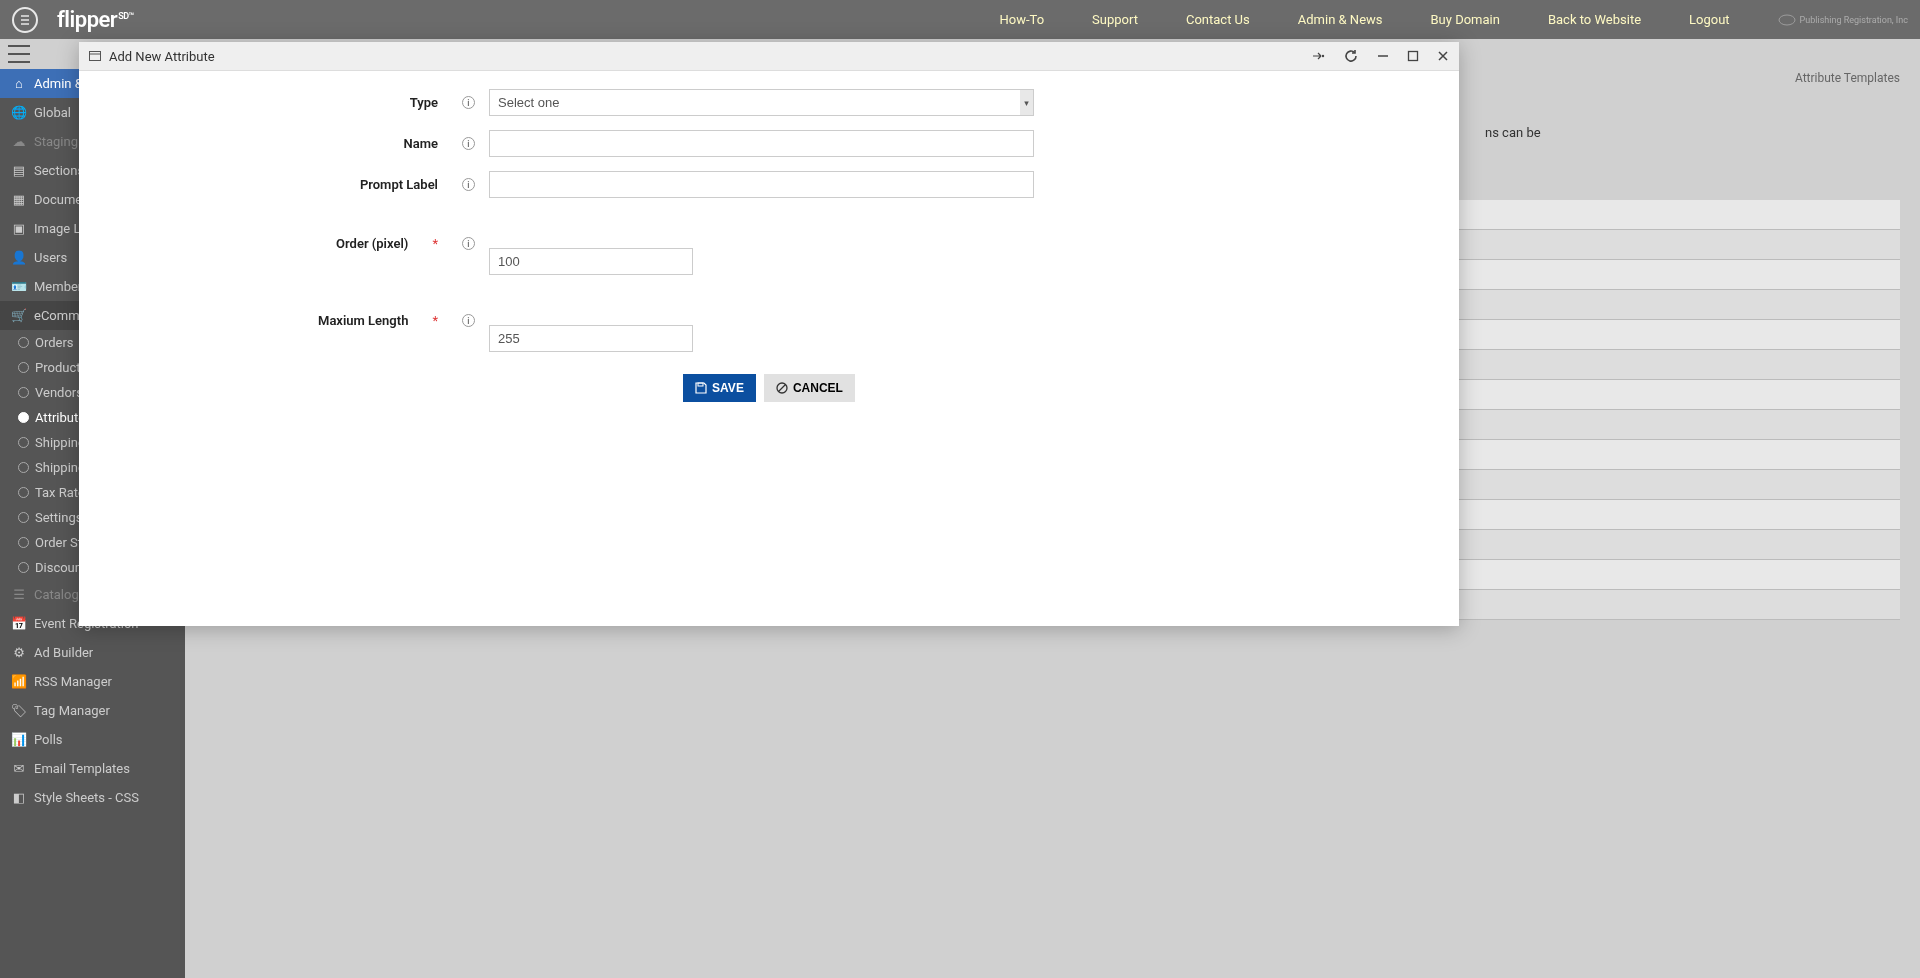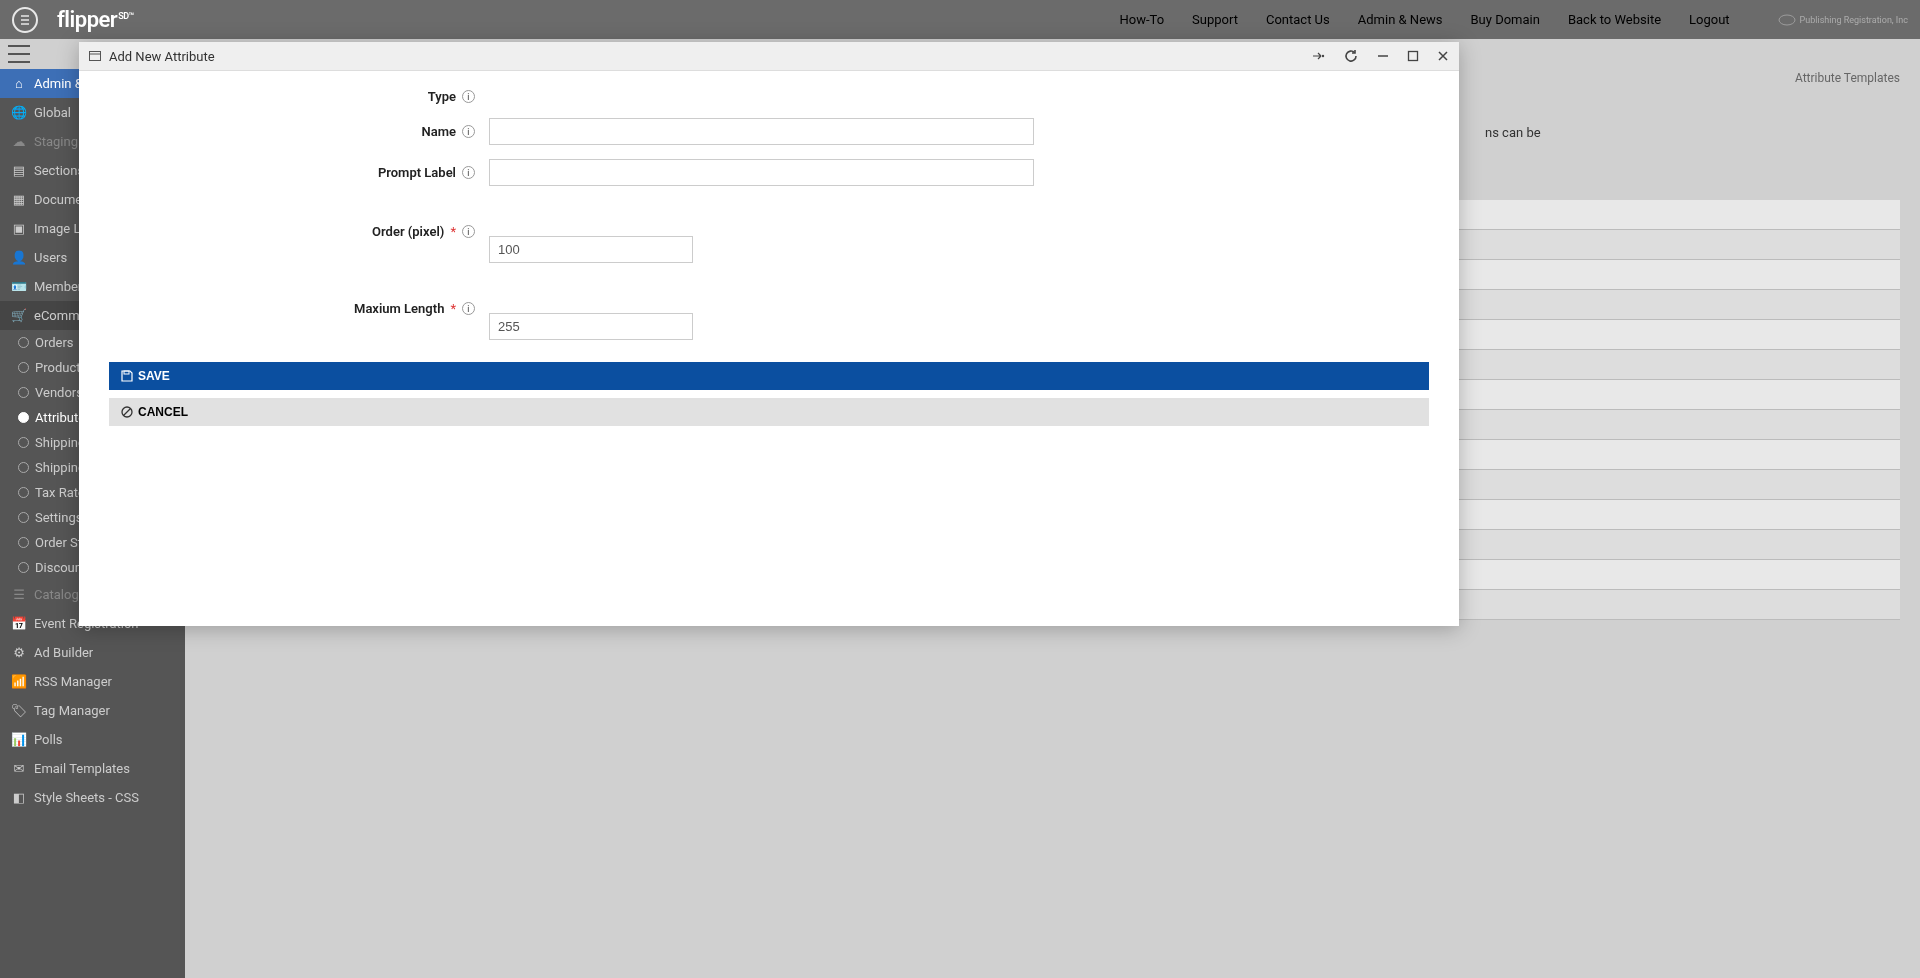--- a/index.html
+++ b/index.html
@@ -5,21 +5,21 @@
 * { box-sizing: border-box; margin: 0; padding: 0; }
 body { font-family: -apple-system, BlinkMacSystemFont, "Segoe UI", Roboto, Arial, sans-serif; font-size: 13px; color: #333; background: #d0d0d0; overflow: hidden; height: 978px; width: 1920px; position: relative; }
 
 
 .topbar { background: #6b6b6b; height: 39px; display: flex; align-items: center; padding: 0 12px; color: #e8e8e8; }
 .logo-wrap { display: flex; align-items: center; gap: 19px; }
 .logo-circle { width: 26px; height: 26px; border: 2px solid #e8e8e8; border-radius: 50%; display:flex; align-items:center; justify-content:center; }
 .logo-text { font-size: 22px; font-weight: 600; letter-spacing: -0.5px; color: #fff; }
 .logo-sup { font-size: 9px; vertical-align: super; margin-left:1px; }
 .topnav { margin-left: auto; display:flex; gap: 28px; align-items:center; font-size: 13px; }
-.topnav a { color: #000000; text-decoration: none; cursor:pointer; }
+.topnav a { color: #fef9c3; text-decoration: none; cursor:pointer;margin-left:20px; }
 .partner-logo { margin-left: 20px; opacity: .5; font-size:9px; display:flex; align-items:center; gap:4px; }
 
 
 .substrip { background: #d0d0d0; height: 30px; display:flex; align-items:center; padding-left: 8px; }
 .hamburger { width: 22px; height: 18px; cursor:pointer; display:flex; flex-direction:column; justify-content:space-between; }
 .hamburger span { height:2px; background:#555; }
 
 
 .sidebar { position:absolute; left:0; top:69px; bottom:0; width:185px; background:#555; color:#ccc; overflow-y:auto; font-size:13px; }
 .sidebar-item { display:flex; align-items:center; gap:8px; padding:7px 12px; cursor:pointer; white-space:nowrap; }
@@ -43,31 +43,31 @@
 
 .modal { position:absolute; left:79px; top:42px; width:1380px; height:584px; background:#fff; box-shadow:0 3px 20px rgba(0,0,0,.25); display:flex; flex-direction:column; }
 .modal-titlebar { height:29px; background:#efefef; border-bottom:1px solid #ddd; display:flex; align-items:center; padding:0 10px; font-size:13px; color:#333; }
 .modal-titlebar .win-icon { margin-right:8px; width:12px; }
 .modal-controls { margin-left:auto; display:flex; gap:18px; align-items:center; }
 .modal-controls .ctrl { cursor:pointer; color:#444; }
 
 .modal-body { flex:1; padding:18px 30px 20px 30px; overflow:auto; }
 
 .form-row { display:flex; align-items:center; margin-bottom:14px; }
-.form-label { width:380px; text-align:right; padding-right:14px; font-size:13px; font-weight:600; color:#222; display:flex; justify-content:flex-end; align-items:center; gap:6px; }
+.form-label { width:380px; text-align:right; padding-right:14px; font-size:13px; font-weight:600; color:#222; display:flex; justify-content:flex-end; align-items:center; gap:24px; }
 .form-label .req { color:#d33; font-weight:normal; }
 .info-icon { width:13px; height:13px; border:1px solid #999; border-radius:50%; display:inline-flex; align-items:center; justify-content:center; font-size:9px; color:#777; cursor:help; }
 .form-field { flex:0 0 auto; }
 .form-field input[type=text], .form-field select.wide { width:545px; height:27px; border:1px solid #ccc; padding:0 8px; font-size:13px; color:#555; background:#fff; }
 .form-field select.wide { appearance:none; background:#fff; }
 .select-wrap { position:relative; display:inline-block; }
 .select-caret { position:absolute; right:0; top:0; width:14px; height:27px; background:#e8e8e8; border:1px solid #ccc; border-left:none; display:flex; align-items:center; justify-content:center; font-size:9px; color:#555; }
 .form-field input.narrow { width:204px;margin-top:36px; }
 
-.button-row { display:flex; justify-content:center; gap:8px; margin-top:22px;flex-direction:column; }
+.button-row { display:flex; justify-content:center; gap:8px; margin-top:22px; }
 .btn { padding:7px 12px; font-size:12px; font-weight:600; border:none; cursor:pointer; display:inline-flex; align-items:center; gap:5px; }
 .btn-primary { background:#0b4fa0; color:#fff; }
 .btn-secondary { background:#e1e1e1; color:#000000; }
 
 svg { display:block; }
 </style>
 </head>
 <body>
 
 <div class="topbar">
@@ -275,20 +275,28 @@
         </span>
     </div>
   </div>
 
   <div class="modal-body">
 
     <div class="form-row">
       <div class="form-label">
         <span>Type</span>
         <span class="info-icon">i</span>
+      </div>
+      <div class="form-field">
+        <div class="select-wrap">
+          <select class="wide">
+            <option>Select one</option>
+          </select>
+          <span class="select-caret">▾</span>
+        </div>
       </div>
     </div>
 
     <div class="form-row">
       <div class="form-label">
         <span>Name</span>
         <span class="info-icon">i</span>
       </div>
       <div class="form-field">
         <input type="text" value="" style="">

